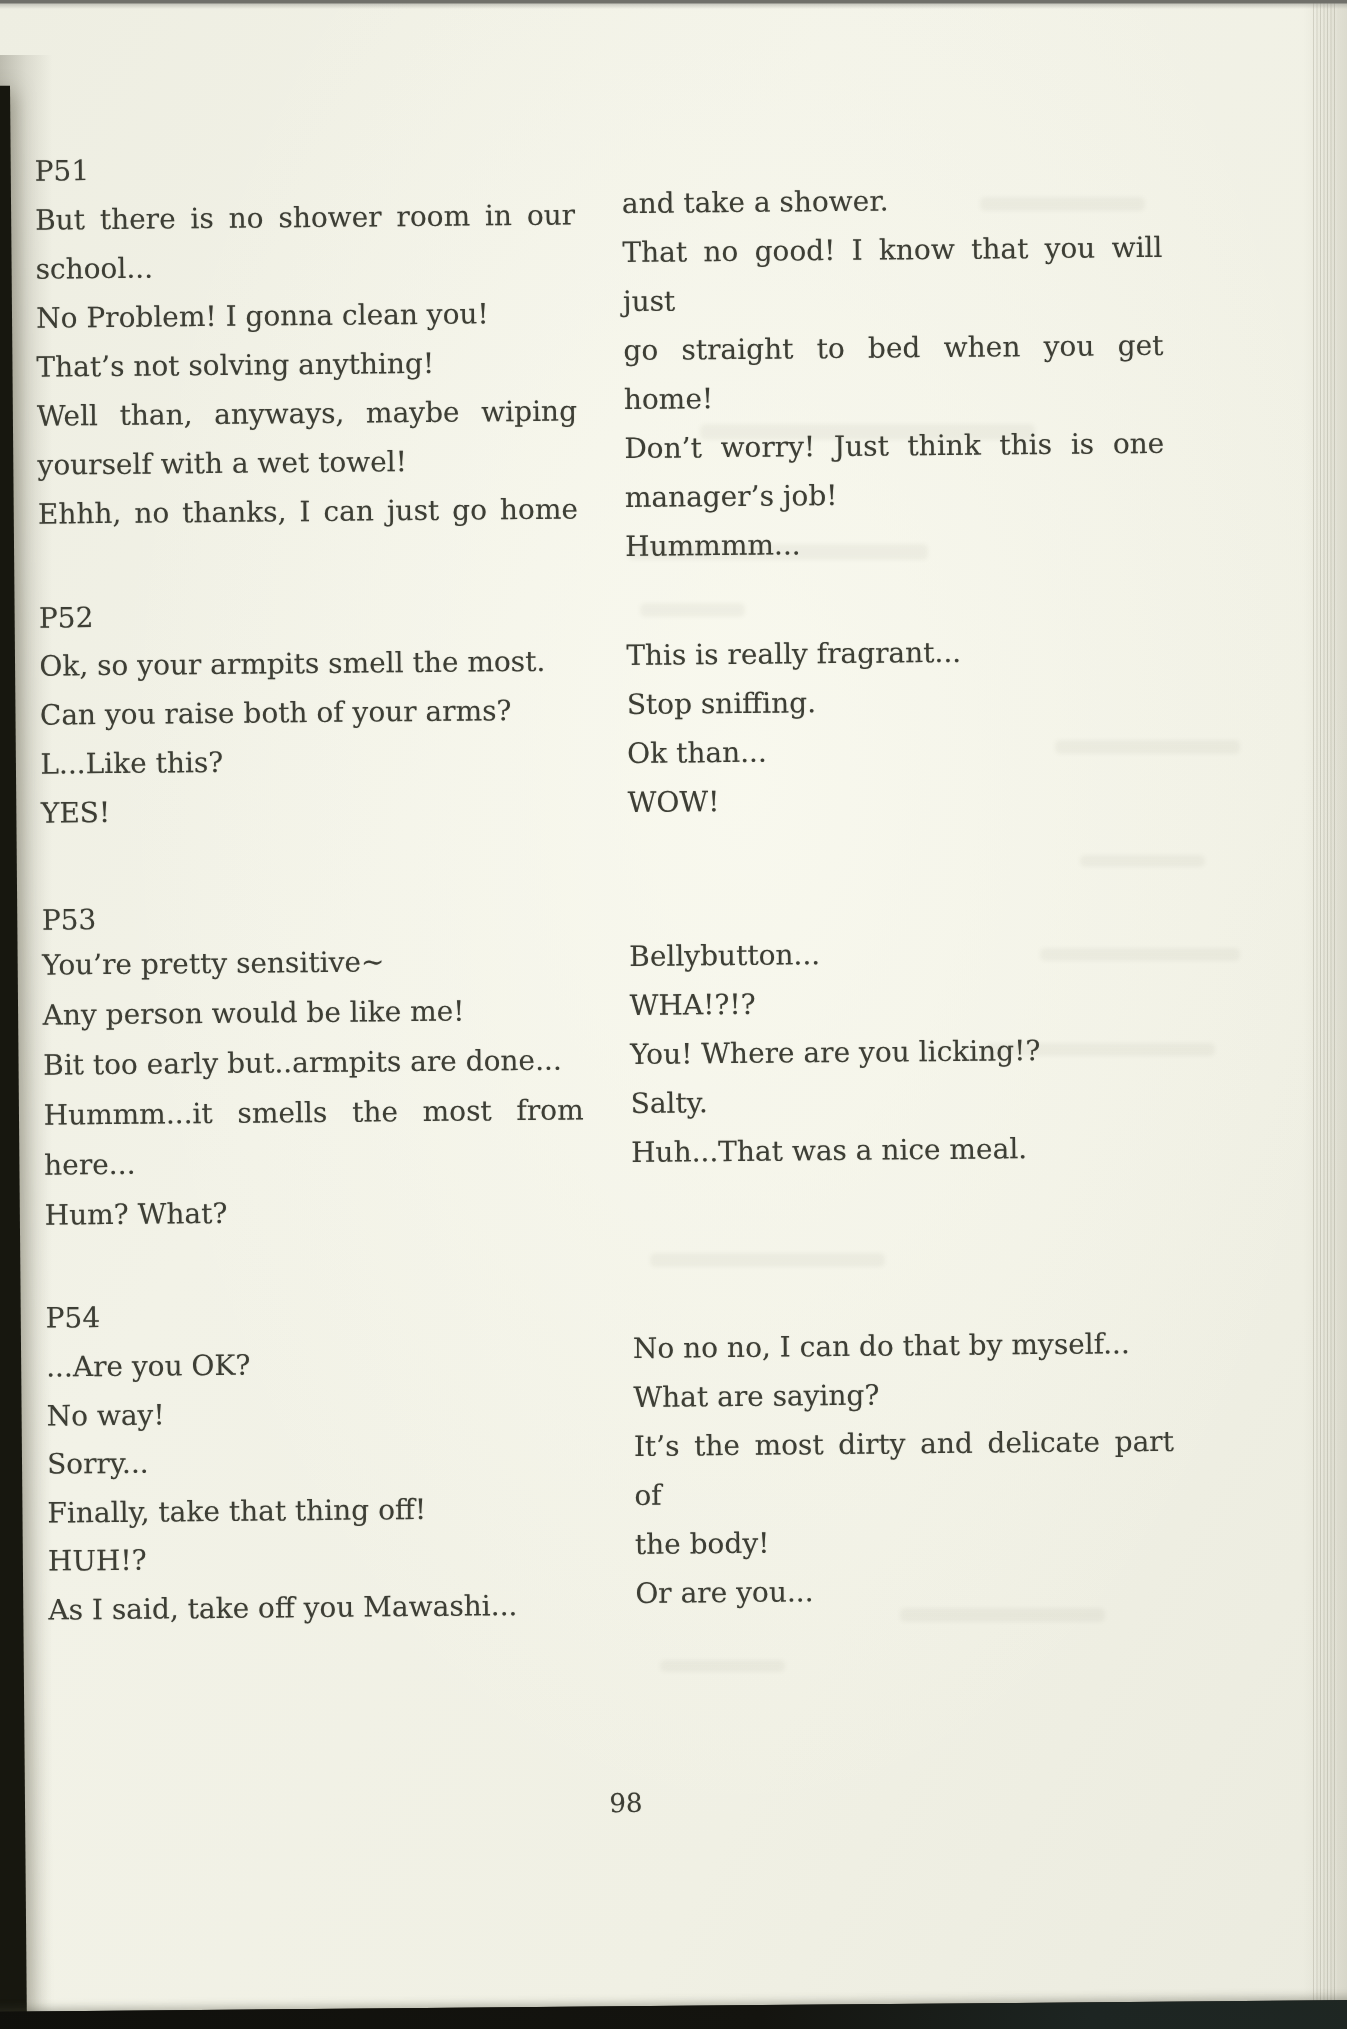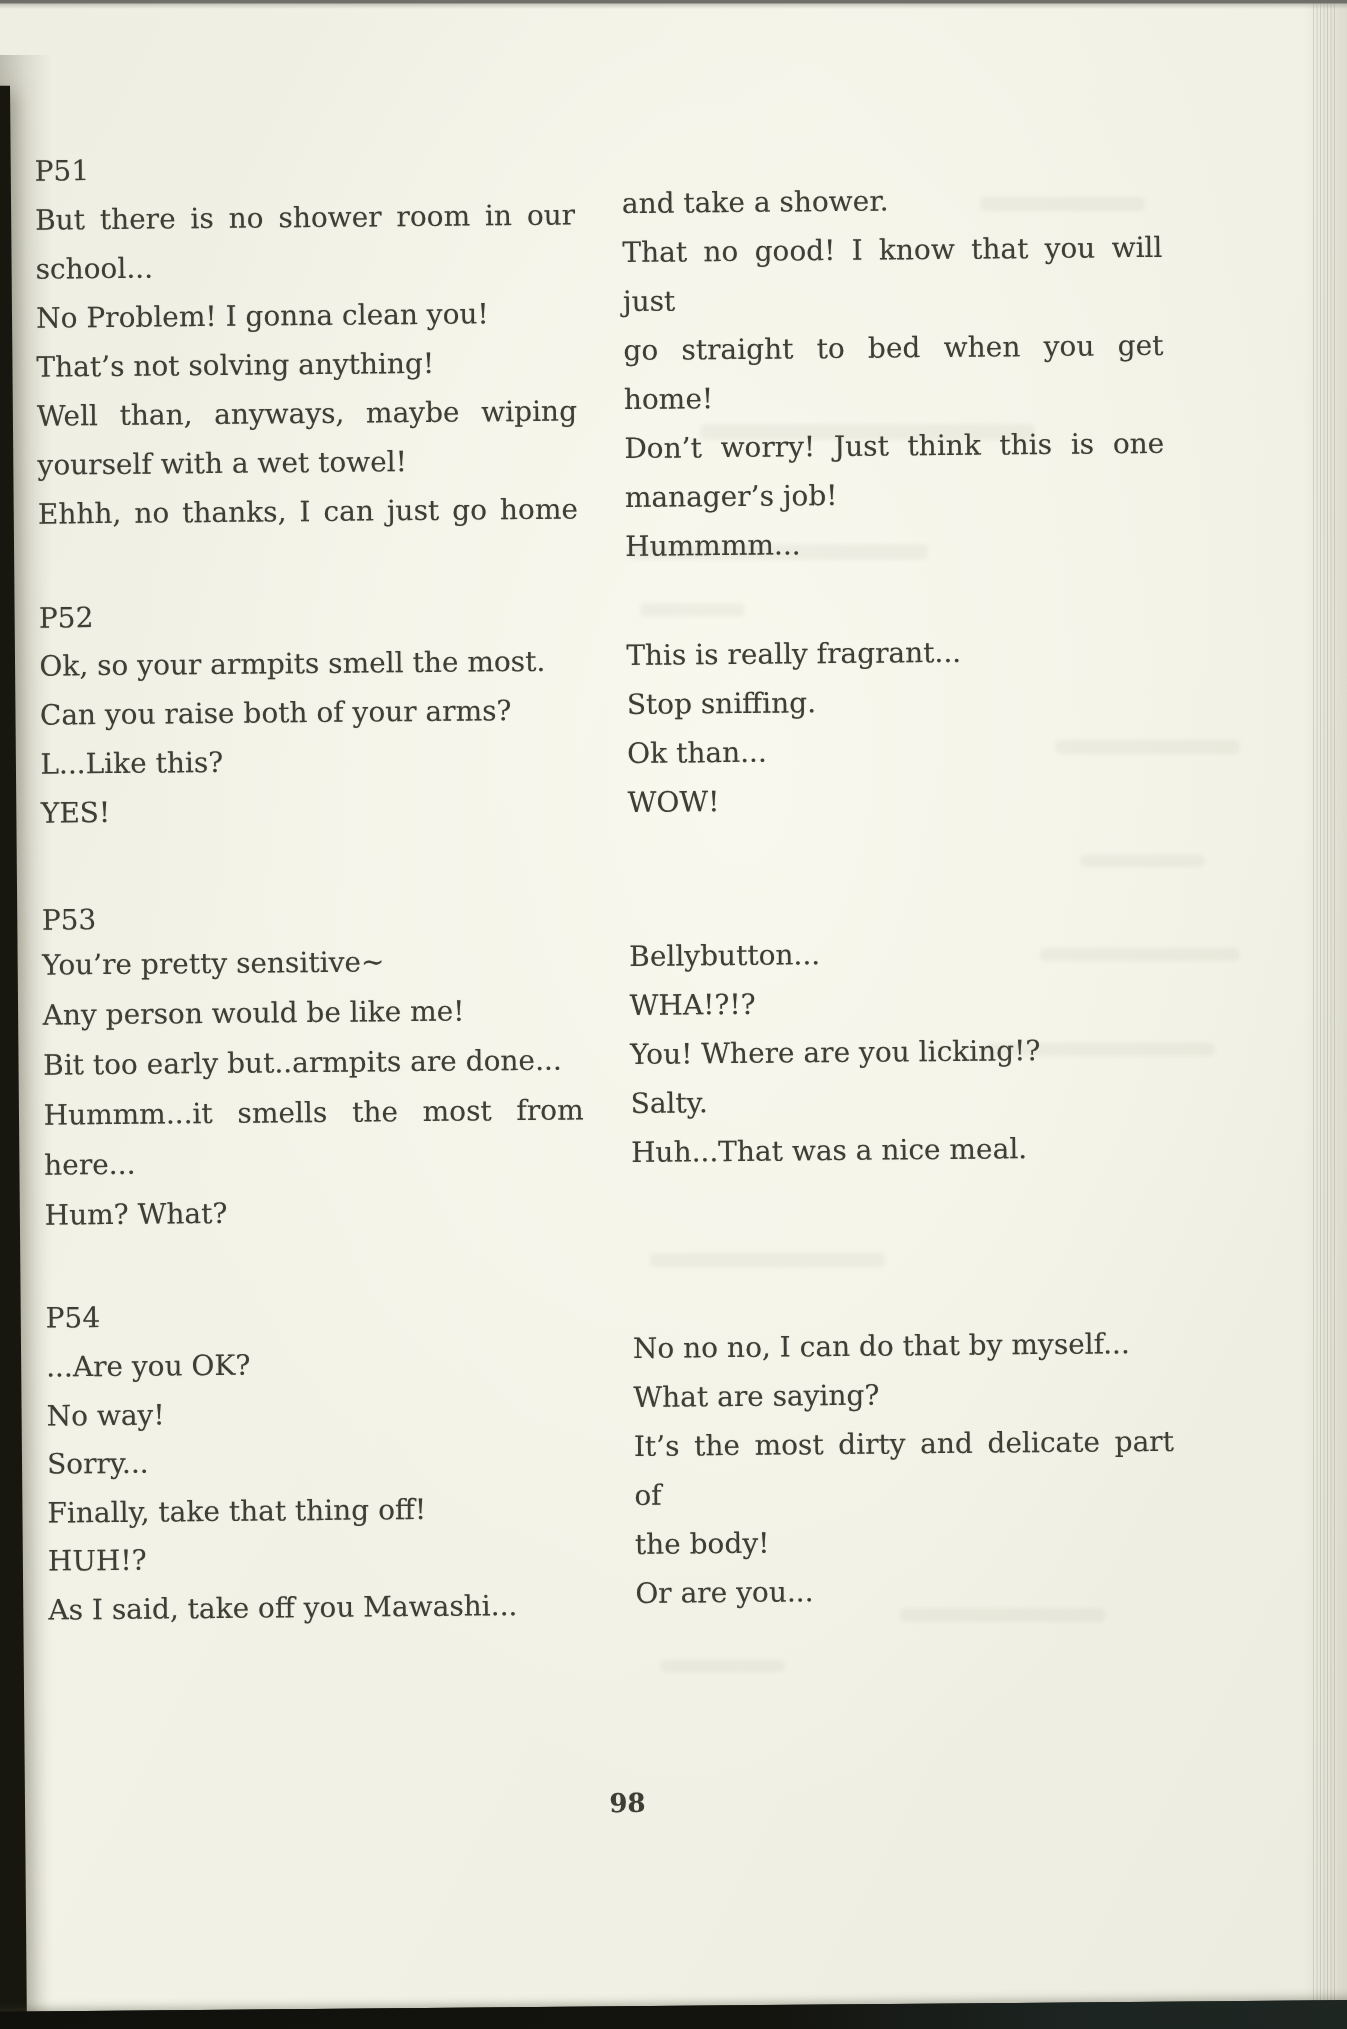--- a/index.html
+++ b/index.html
@@ -33,21 +33,21 @@
   
   #content{position:absolute;left:0;top:0;width:1347px;height:2029px;
     transform:rotate(-0.55deg);transform-origin:top left;}
   .blk{position:absolute;color:#3d3e35;font-size:28px;line-height:49px;
     text-shadow:0 0 1px rgba(61,62,53,.38);}
   .colL{left:33px;width:540px;}
   .colR{left:620px;width:540px;}
   .line{white-space:nowrap;}
   .line.just{white-space:normal;text-align:justify;text-align-last:justify;}
   .pageno{position:absolute;left:592px;top:1794px;color:#3d3e35;font-size:26px;line-height:30px;
-    text-shadow:0 0 1px rgba(61,62,53,.38);font-weight:bold;}
+    text-shadow:0 0 1px rgba(61,62,53,.38);}
 </style>
 </head>
 <body>
 
 <div id="content">
 
   <div class="blk colL" style="top:147px">P51</div>
   <div class="blk colL" style="top:196px">
     <div class="line just">But there is no shower room in our</div>
     <div class="line">school...</div>

